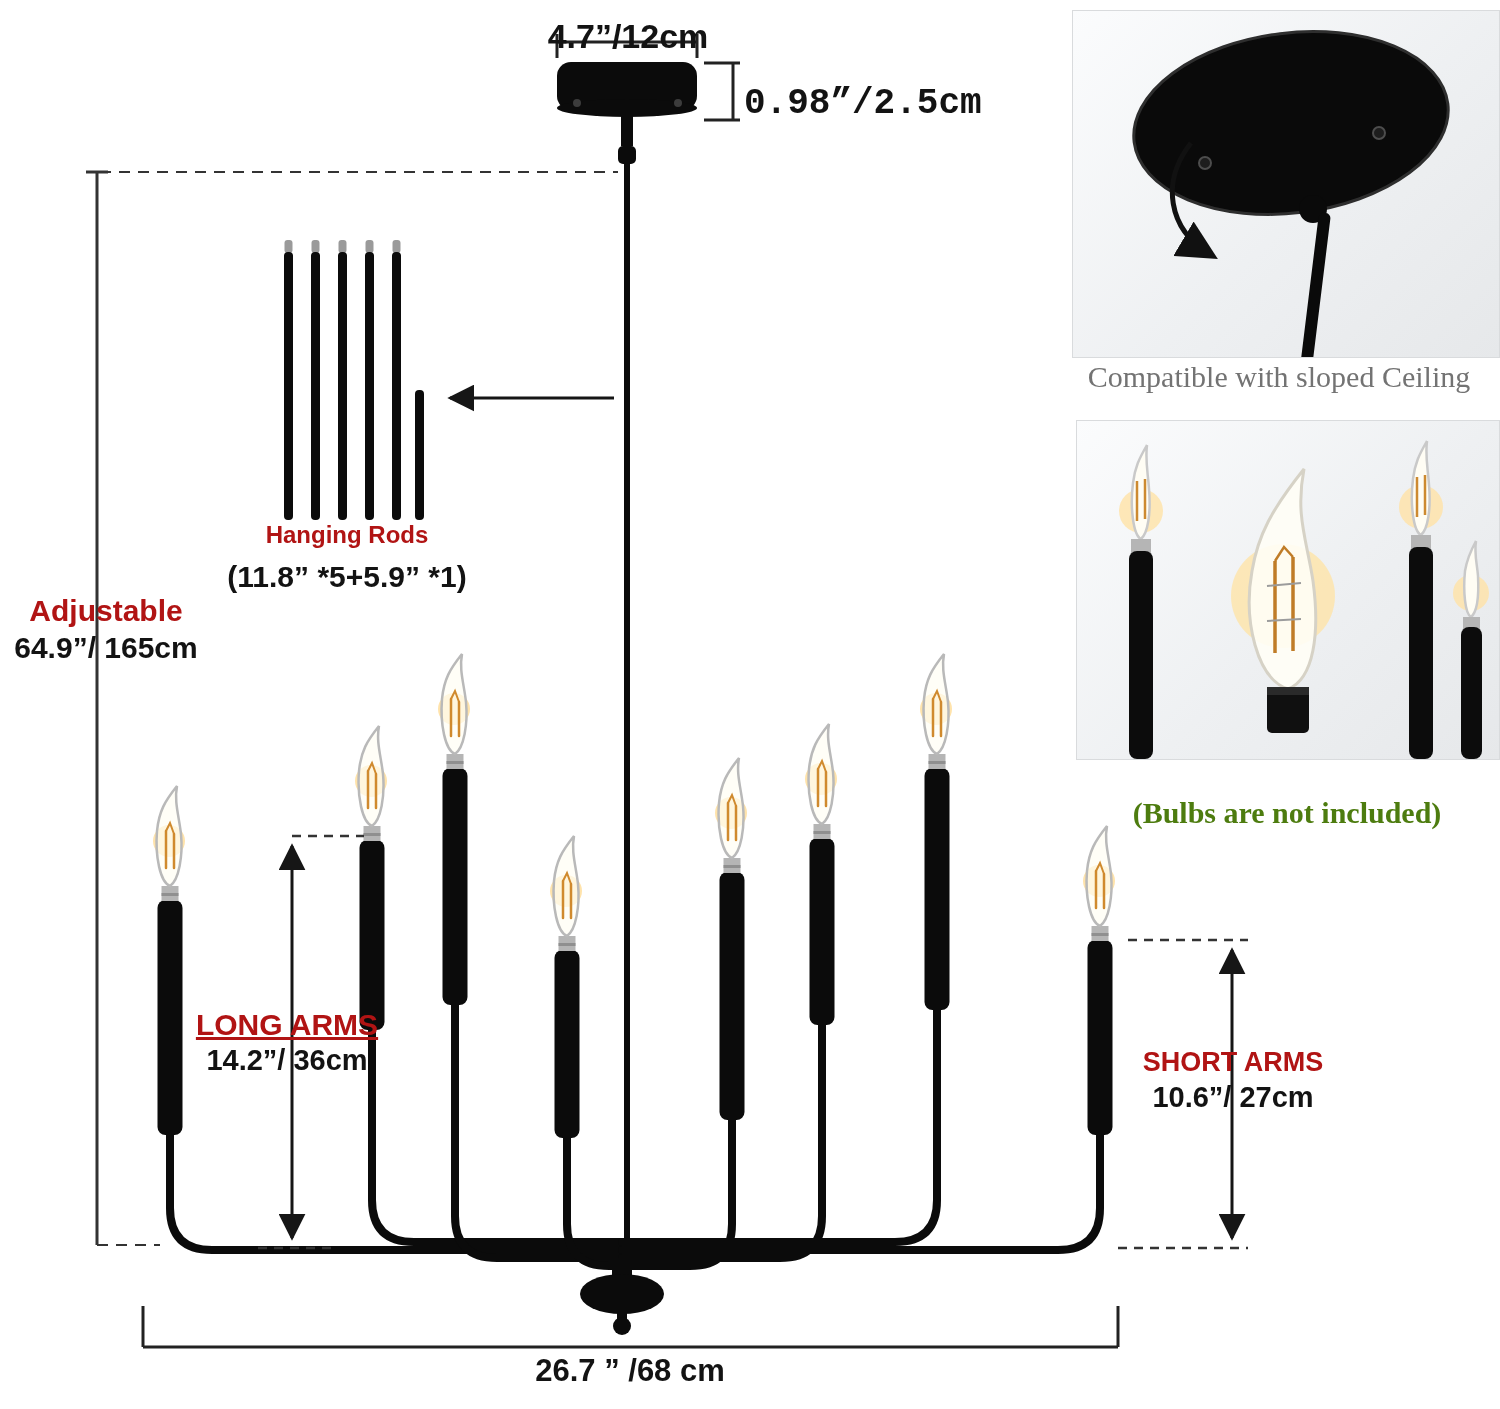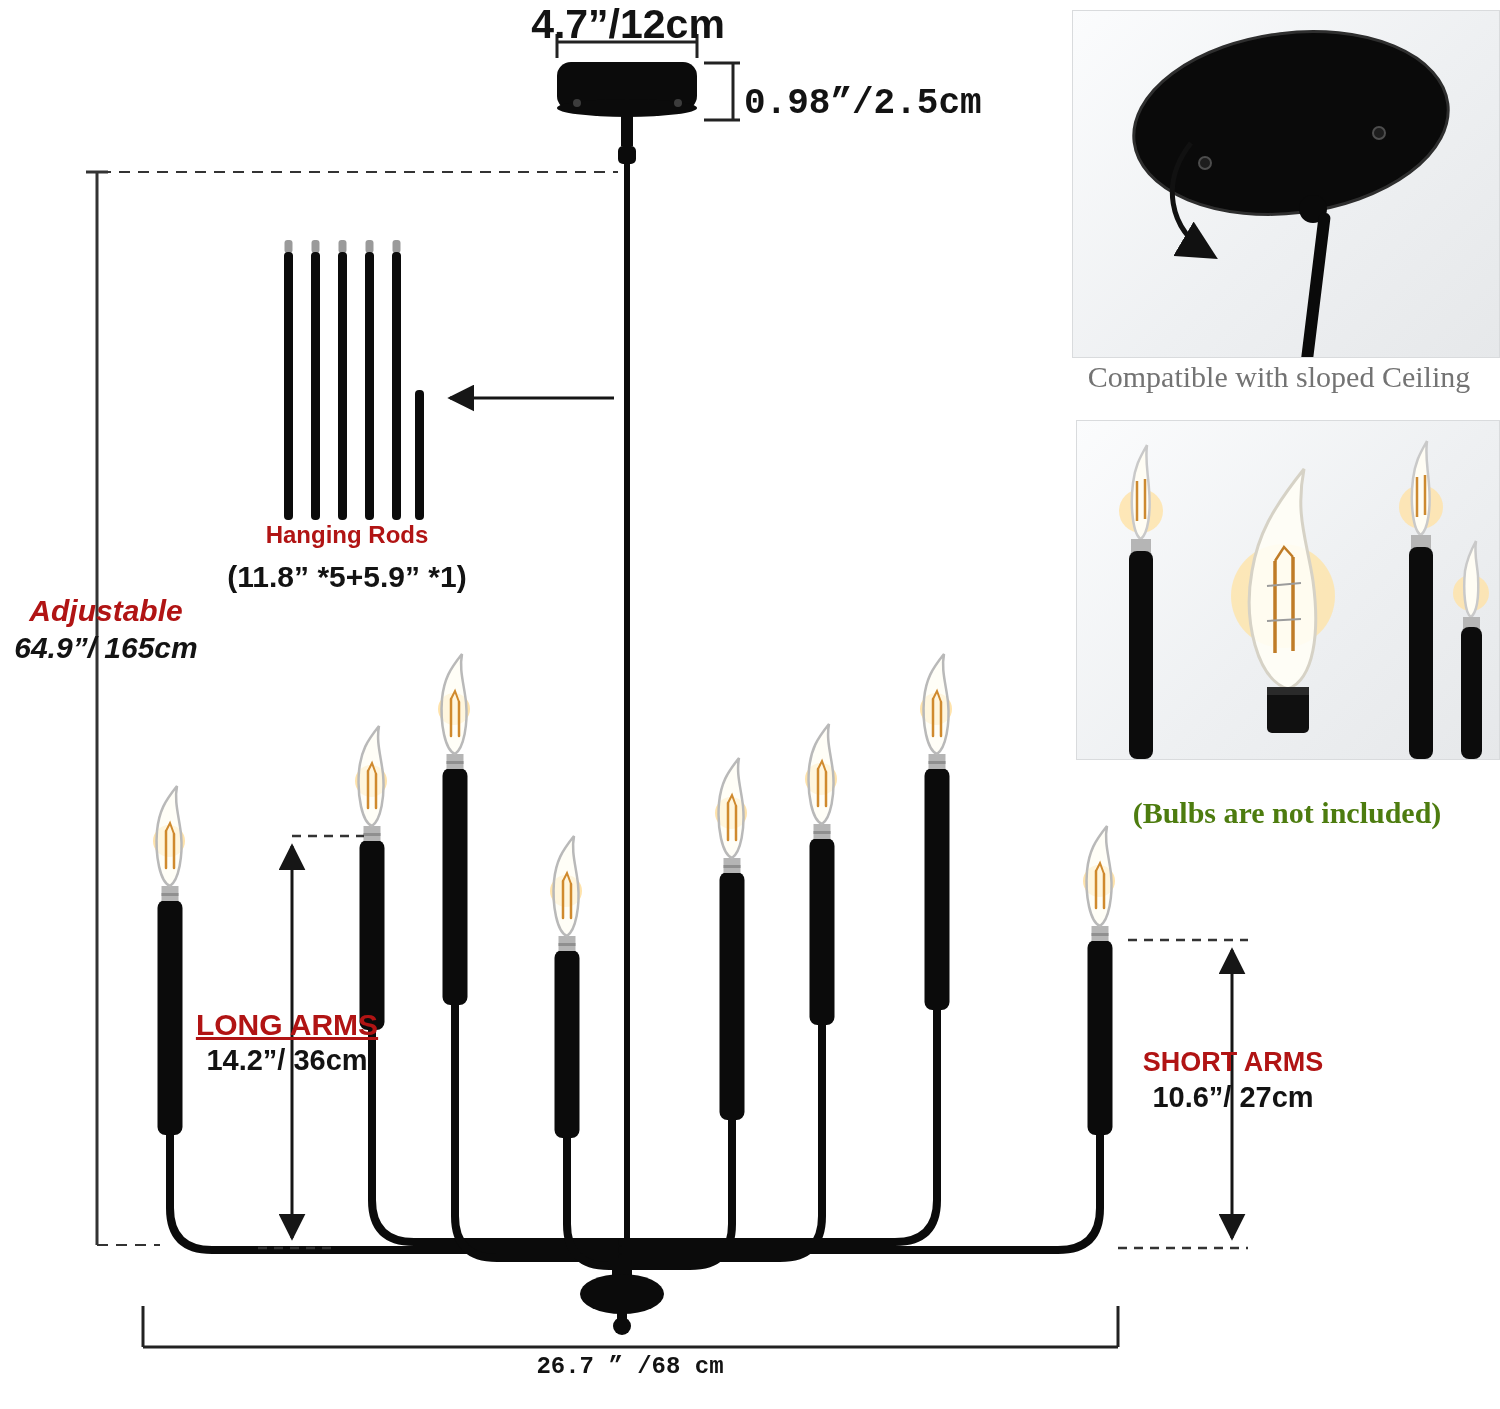--- a/index.html
+++ b/index.html
@@ -165,43 +165,43 @@
       <line x1="1118" y1="1248" x2="1248" y2="1248" stroke="#333" stroke-width="2.5" stroke-dasharray="9 7"></line>
     </g>
 
     <g stroke="#222" stroke-width="3">
       <line x1="143" y1="1306" x2="143" y2="1347"></line>
       <line x1="1118" y1="1306" x2="1118" y2="1347"></line>
       <line x1="143" y1="1347" x2="1118" y2="1347"></line>
     </g>
   </svg>
 
-  <div class="label center black" style="left:500px;top:2px;width:256px;font-size:41px;">4.7”/12cm</div>
+  <div class="label center black" style="left:500px;top:18px;width:256px;font-size:34px;">4.7”/12cm</div>
 
   <div class="label black" style="left:744px;top:84px;font-size:36px;font-family:Liberation Mono, monospace;">0.98”/2.5cm</div>
 
-  <div class="label center" style="left:0px;top:594px;width:212px;font-style:italic;">
+  <div class="label center" style="left:0px;top:594px;width:212px;">
     <div class="red" style="font-size:30px;">Adjustable</div>
     <div class="black" style="font-size:30px;margin-top:4px;">64.9”/ 165cm</div>
   </div>
 
   <div class="label center red" style="left:227px;top:522px;width:240px;font-size:24px;">Hanging Rods</div>
   <div class="label center black" style="left:197px;top:560px;width:300px;font-size:30px;">(11.8” *5+5.9” *1)</div>
 
   <div class="label center" style="left:192px;top:1008px;width:190px;">
     <div class="red" style="font-size:30px;text-decoration:underline;">LONG ARMS</div>
     <div class="black" style="font-size:29px;margin-top:4px;">14.2”/ 36cm</div>
   </div>
 
   <div class="label center" style="left:1128px;top:1048px;width:210px;">
     <div class="red" style="font-size:27px;">SHORT ARMS</div>
     <div class="black" style="font-size:29px;margin-top:4px;">10.6”/ 27cm</div>
   </div>
 
-  <div class="label center black" style="left:430px;top:1354px;width:400px;font-size:24px;font-family:Liberation Mono, monospace;">26.7 ” /68 cm</div>
+  <div class="label center black" style="left:430px;top:1354px;width:400px;font-size:31px;">26.7 ” /68 cm</div>
 
   <div class="inset" style="left:1072px;top:10px;width:426px;height:346px;">
     <svg width="426" height="346" viewBox="0 0 426 346">
       <defs>
         <marker id="arrA" viewBox="0 0 10 10" refX="8" refY="5" markerWidth="8" markerHeight="8" orient="auto">
           <path d="M0,0 L10,5 L0,10 z" fill="#111"></path>
         </marker>
       </defs>
       <ellipse cx="218" cy="112" rx="158" ry="90" fill="#0a0a0a" transform="rotate(-7 218 112)"></ellipse>
       <ellipse cx="218" cy="112" rx="158" ry="90" fill="none" stroke="#2e2e2e" stroke-width="3" transform="rotate(-7 218 112)"></ellipse>

